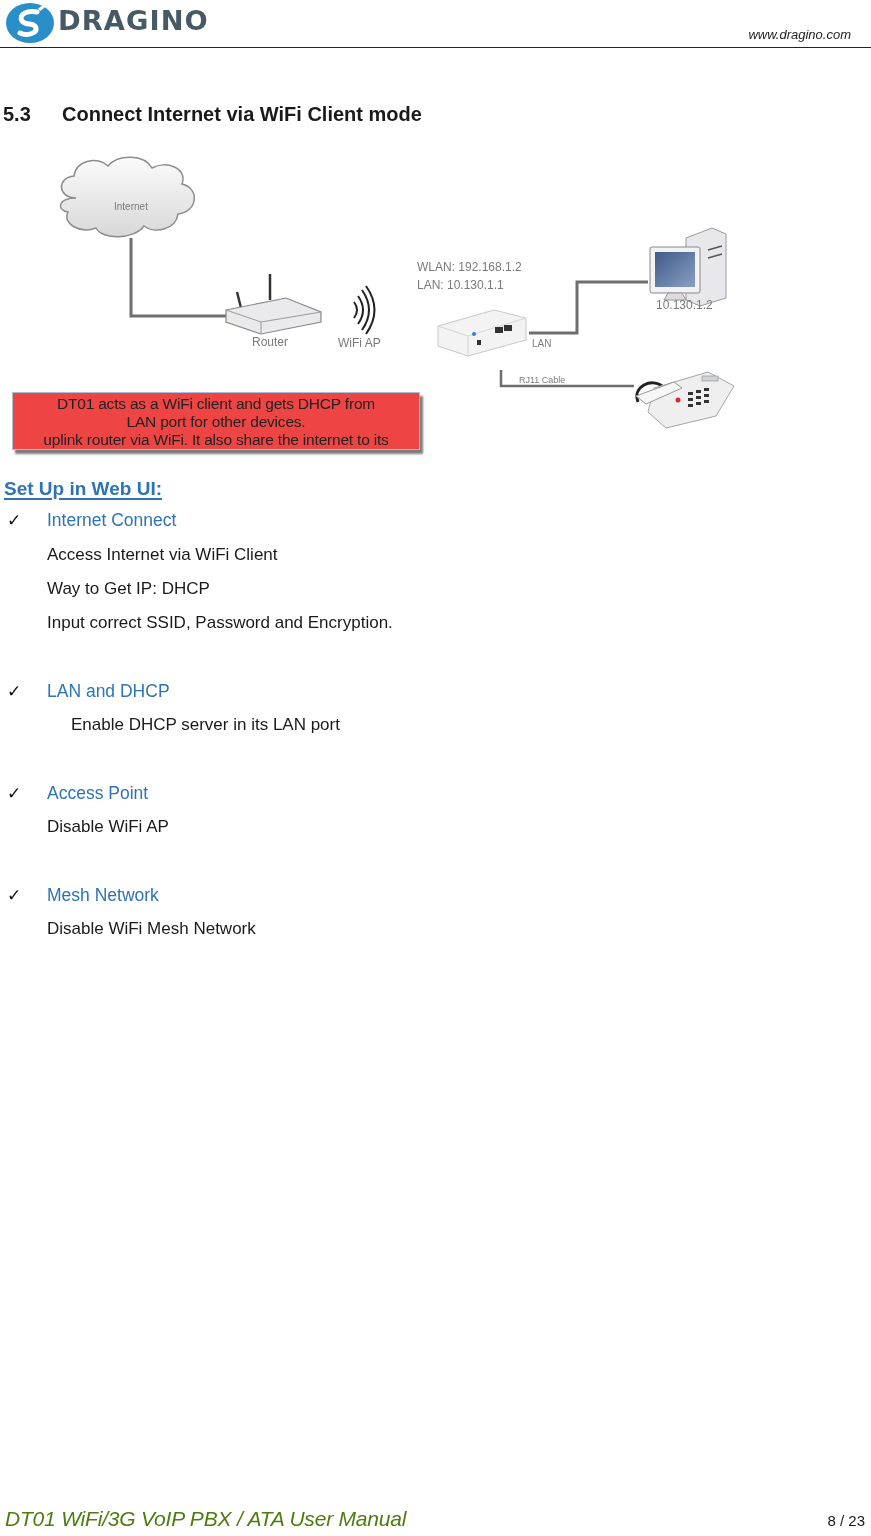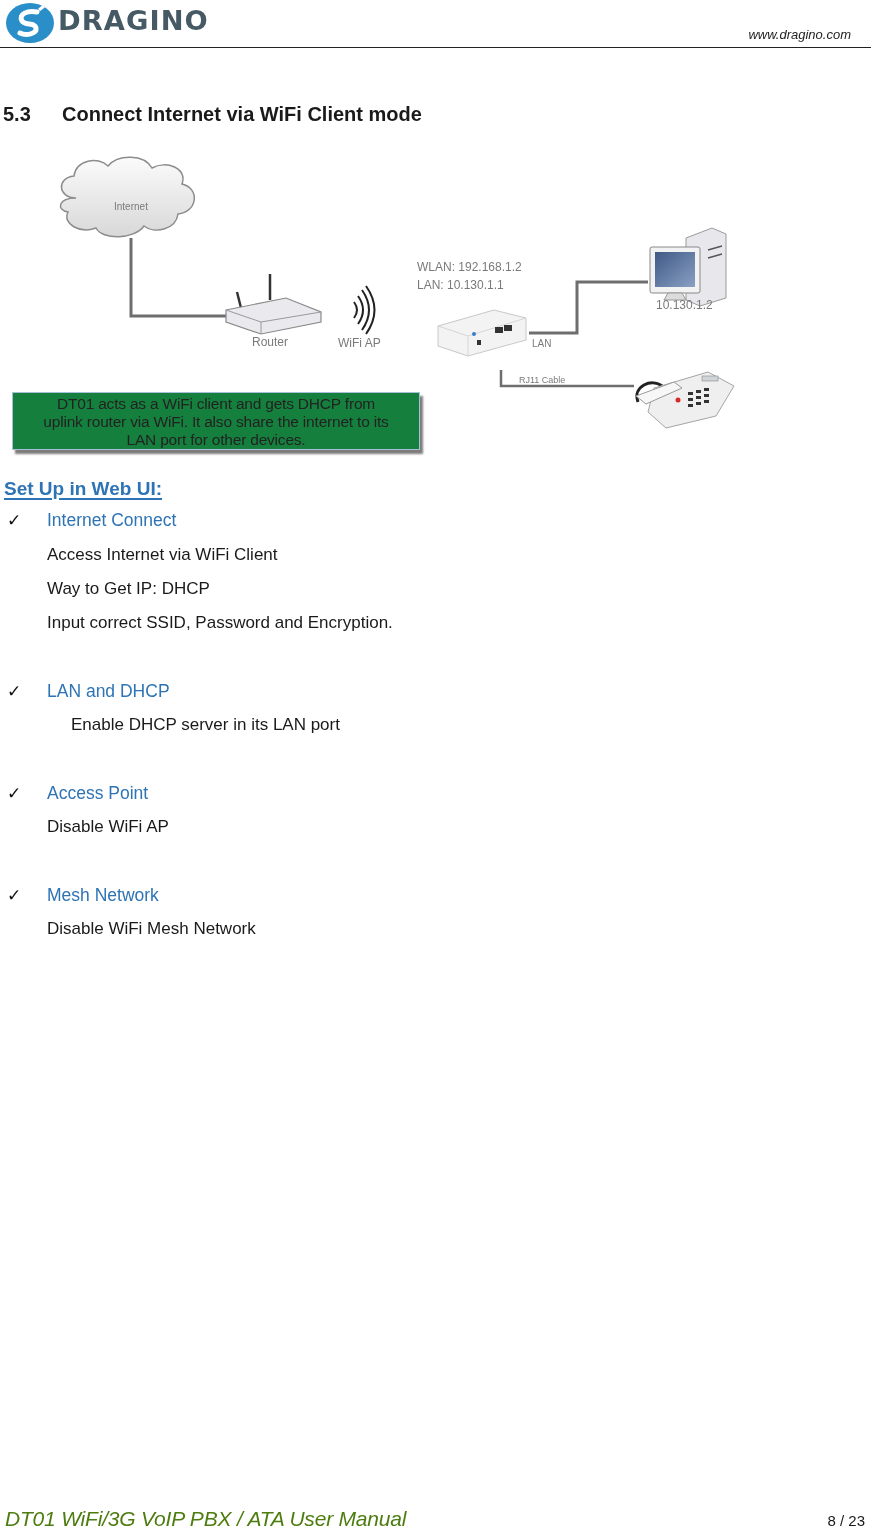--- a/index.html
+++ b/index.html
@@ -21,21 +21,21 @@
   .section-title { left: 3px; top: 103px; font-size: 20px; font-weight: bold; color: #1a1a1a; }
   .section-num { display: inline-block; width: 59px; }
 
   
   .diagram { left: 0; top: 150px; width: 720px; height: 310px; padding-left: 36px; }
   .diagram svg { display: block; }
   .dg-label { font-family: "Liberation Sans", sans-serif; fill: #7a7a7a; }
 
   .callout {
     left: 12px; top: 392px; width: 408px; height: 58px;
-    background: #15803d; border: 1px solid #a8bfd9;
+    background: #ef4444; border: 1px solid #a8bfd9;
     box-shadow: 3px 4px 2px #7d7d7d;
     font-family: "Liberation Sans", sans-serif;
     font-size: 15.5px; line-height: 18px; color: #222;
     text-align: center; padding-top: 2px; box-sizing: border-box;
     letter-spacing: -0.2px;
   }
 
   
   .setup-heading { left: 4px; top: 478px; font-size: 19px; font-weight: bold; color: #2e74b5;
     text-decoration: underline; text-decoration-thickness: 2px; text-underline-offset: 3px; }
@@ -150,22 +150,22 @@
           <rect x="660" y="252" width="5" height="3"></rect>
           <rect x="668" y="250" width="5" height="3"></rect>
       </g>
       <circle cx="642" cy="250" r="2.5" fill="#d62b2b"></circle>
     </g>
   </svg>
 </div>
 
 <div class="abs callout">
   <div>DT01 acts as a WiFi client and gets DHCP from</div>
+  <div>LAN port for other devices.</div>
   <div>uplink router via WiFi. It also share the internet to its</div>
-  <div>LAN port for other devices.</div>
 </div>
 
 <div class="abs setup-heading">Set Up in Web UI:</div>
 
 <div class="abs item" style="top:510px;height:22px;">
   <span class="check">✓</span>
   <span class="item-title">Internet Connect</span>
 </div>
 <div class="abs item-line" style="top:545px;">Access Internet via WiFi Client</div>
 <div class="abs item-line" style="top:579px;">Way to Get IP: DHCP</div>

